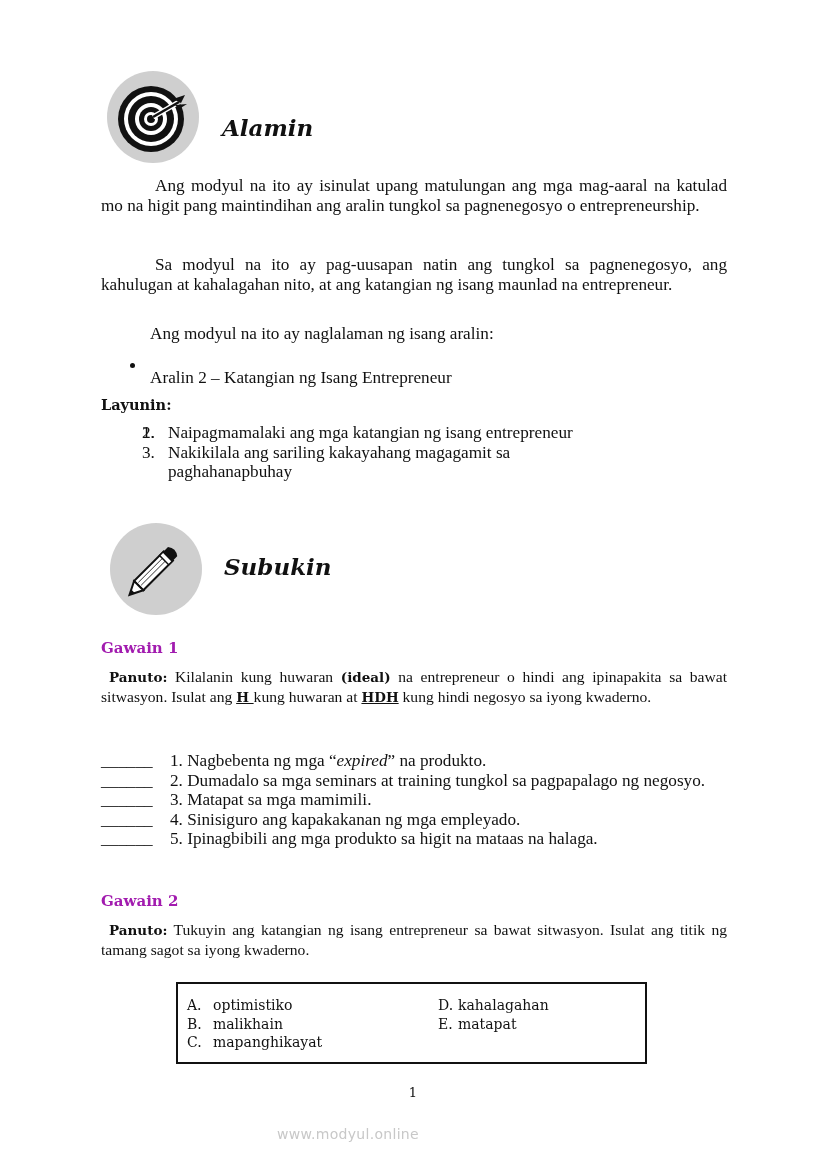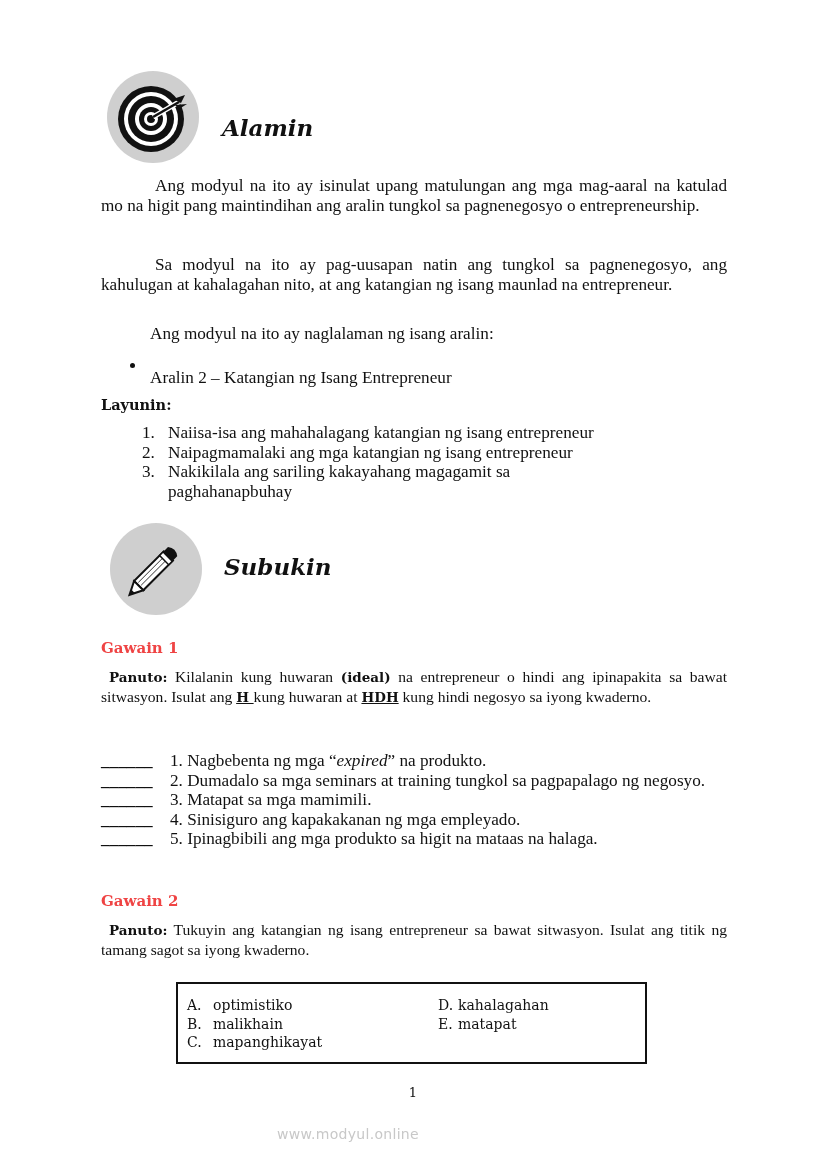--- a/index.html
+++ b/index.html
@@ -15,30 +15,30 @@
 
   .bullet-line { position: absolute; left: 128px; font-family: "Liberation Serif", serif; font-size: 17.2px; }
   .bullet-dot { position: absolute; left: 128px; width: 5px; height: 5px; border-radius: 50%; background: #111; }
 
   .heading-bold { position: absolute; left: 101px; font-family: "DejaVu Serif", serif; font-weight: bold; font-size: 14.5px; }
 
   .olist { position: absolute; left: 142px; width: 600px; font-family: "Liberation Serif", serif; font-size: 17.2px; line-height: 19.6px; margin: 0; padding: 0; list-style: none; }
   .olist li { position: relative; padding-left: 26px; }
   .olist .num { position: absolute; left: 0; }
 
-  .gawain { position: absolute; left: 101px; font-family: "DejaVu Serif", serif; font-weight: bold; font-size: 15px; color: #ef4444; }
+  .gawain { position: absolute; left: 101px; font-family: "DejaVu Serif", serif; font-weight: bold; font-size: 15px; color: #a21caf; }
 
   .panuto { position: absolute; left: 101px; width: 626px; font-family: "Liberation Serif", serif; font-size: 15.6px; line-height: 19px; text-align: justify; }
   .panuto b.pl { font-family: "DejaVu Serif", serif; font-size: 13.5px; margin-left: 8px; }
   .panuto .ideal { font-family: "DejaVu Serif", serif; font-weight: bold; font-size: 13.5px; }
   .panuto .ul { font-family: "DejaVu Serif", serif; font-weight: bold; text-decoration: underline; font-size: 13.5px; }
 
   .items { position: absolute; left: 101px; width: 640px; font-family: "Liberation Serif", serif; font-size: 17.2px; line-height: 19.6px; }
   .item { position: relative; padding-left: 69px; }
-  .item .blank { position: absolute; left: 0; font-weight: bold; }
+  .item .blank { position: absolute; left: 0; }
 
   .choice-box { position: absolute; left: 176px; top: 982px; width: 471px; height: 82px; border: 2px solid #111; box-sizing: border-box; text-decoration: underline; }
   .choice { position: absolute; font-family: "DejaVu Serif", serif; font-size: 14px; }
   .choice .letter { display: inline-block; width: 26px; }
 
   .page-num { position: absolute; left: 0; width: 826px; top: 1085px; text-align: center; font-family: "DejaVu Serif", serif; font-size: 13px; }
   .watermark { position: absolute; left: 0; width: 696px; top: 1126px; text-align: center; font-family: "DejaVu Sans", sans-serif; font-size: 14px; color: #c8c8c8; letter-spacing: 0.3px; }
 </style>
 </head>
 <body>
@@ -65,21 +65,20 @@
 <div class="para" style="top:324px; left:150px; width:560px;">Ang modyul na ito ay naglalaman ng isang aralin:</div>
 
 <div class="bullet-dot" style="top:363px; left:130px;"></div>
 <div class="bullet-line" style="top:368px; left:150px;">Aralin 2 – Katangian ng Isang Entrepreneur</div>
 
 <div class="heading-bold" style="top:396px;">Layunin:</div>
 
 <ul class="olist" style="top:423px;">
   <li>
     <span class="num">1.</span>
-    <span>Naiisa-isa ang mahahalagang katangian ng isang entrepreneur</span>
   </li>
   <li>
     <span class="num">2.</span>
     <span>Naipagmamalaki ang mga katangian ng isang entrepreneur</span>
   </li>
   <li style="width:440px;">
     <span class="num">3.</span>
     <span>Nakikilala ang sariling kakayahang magagamit sa paghahanapbuhay</span>
   </li>
 </ul>

